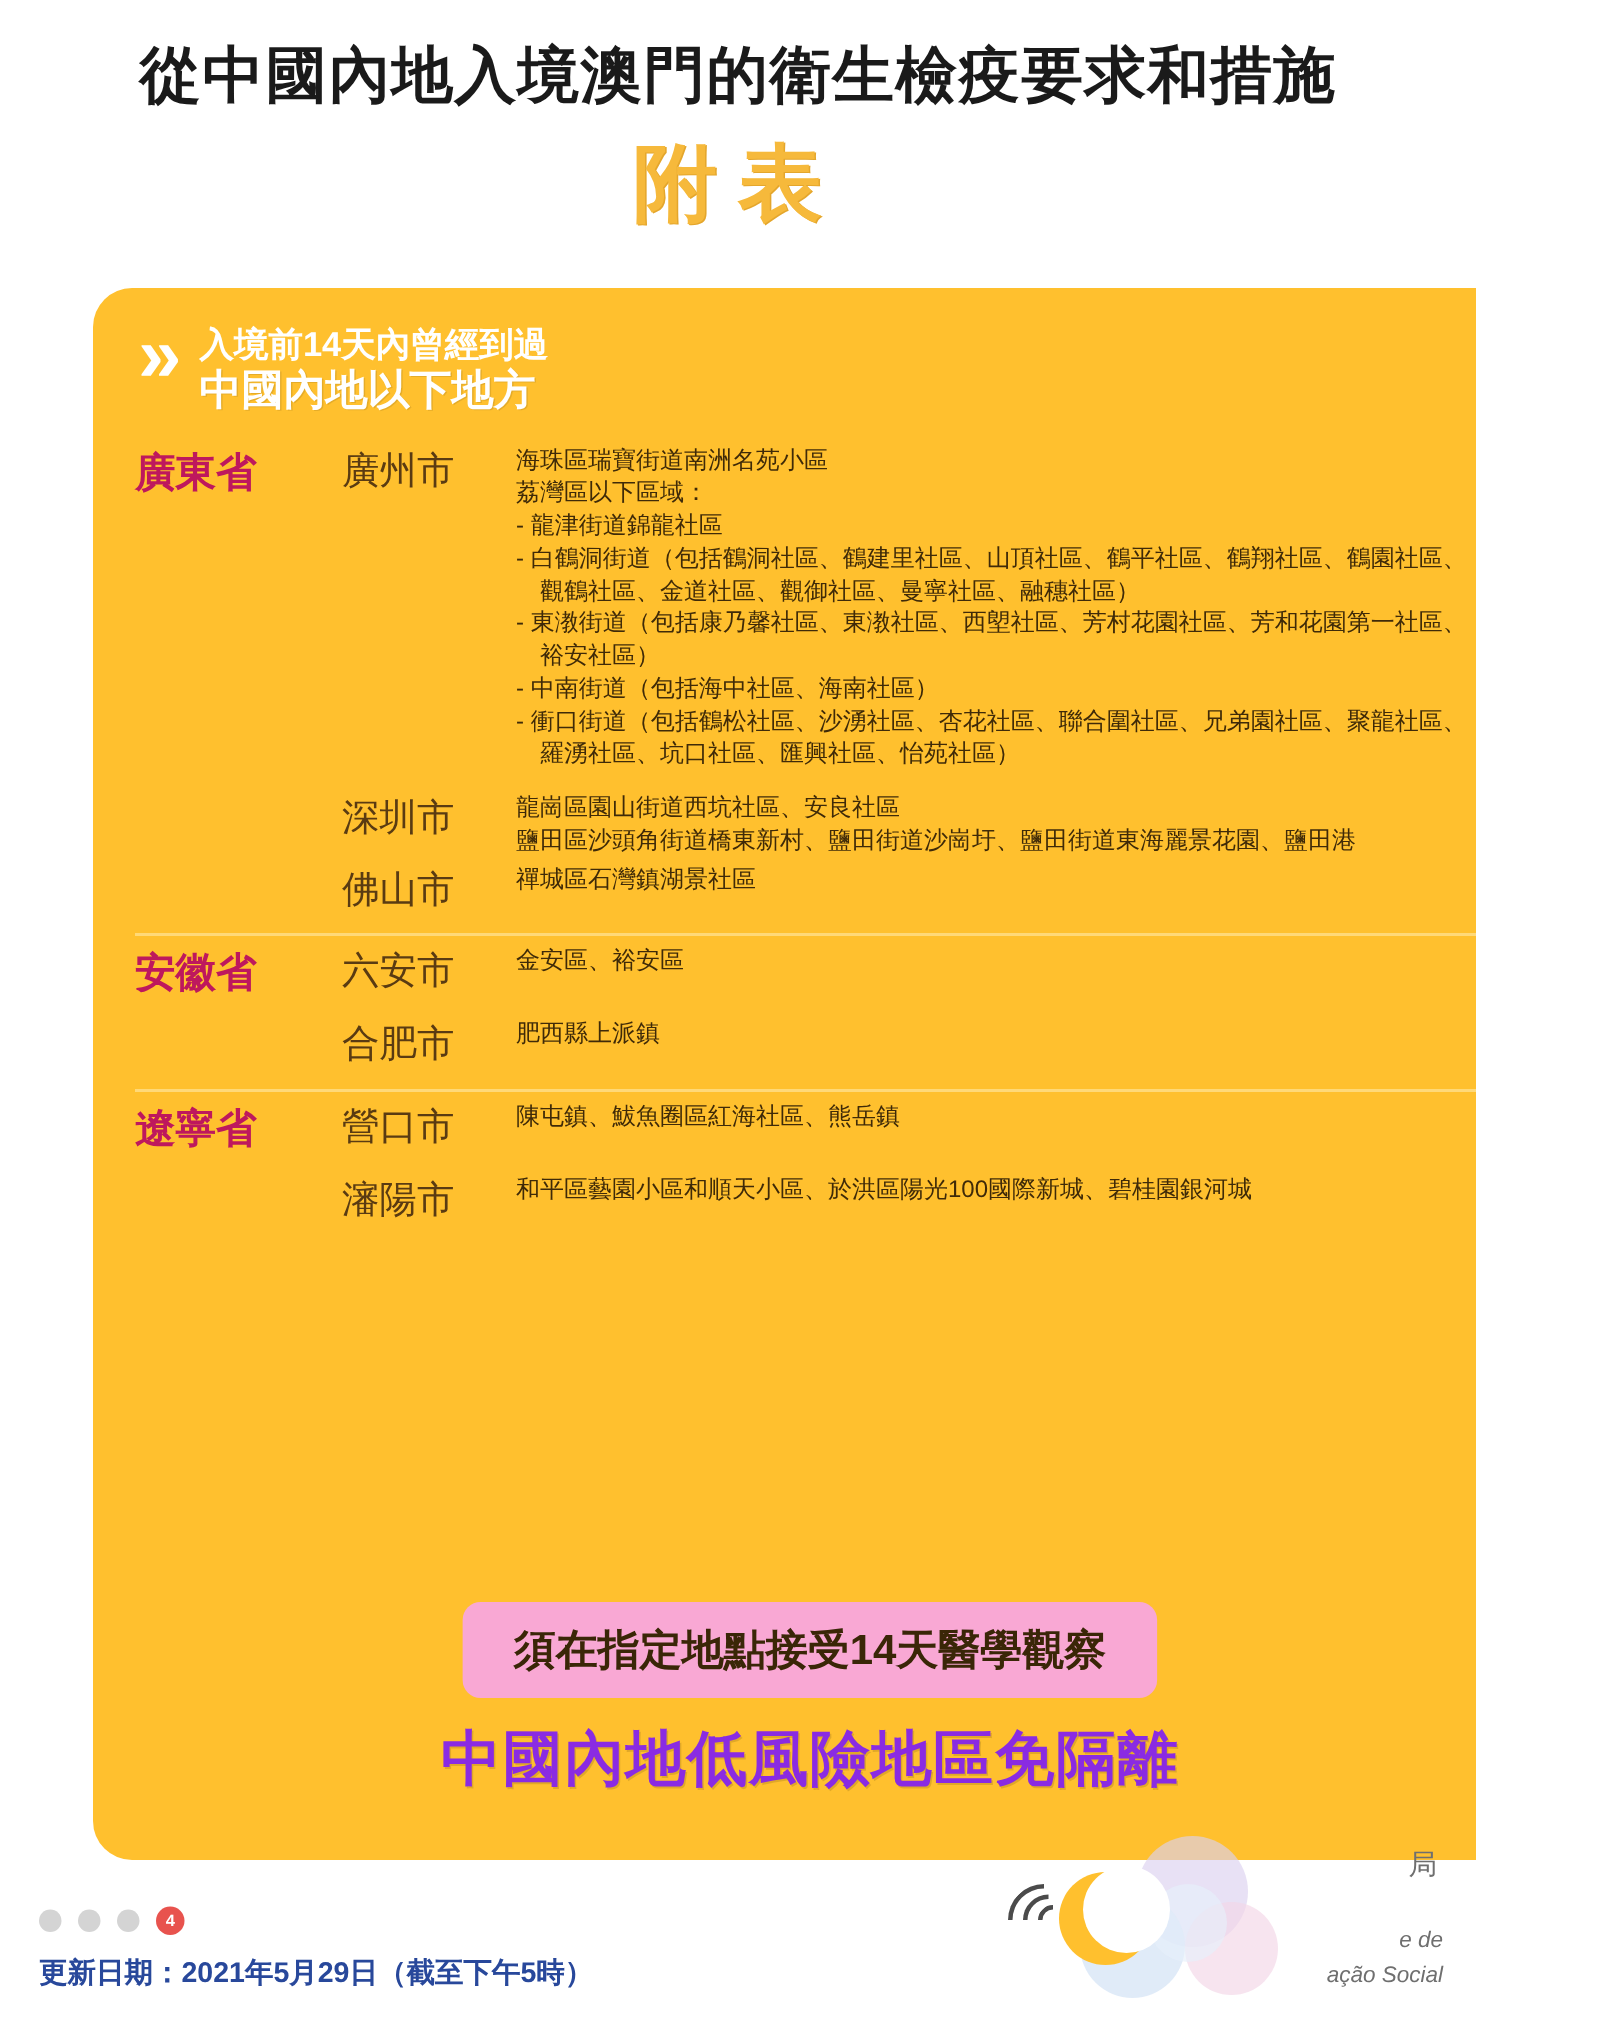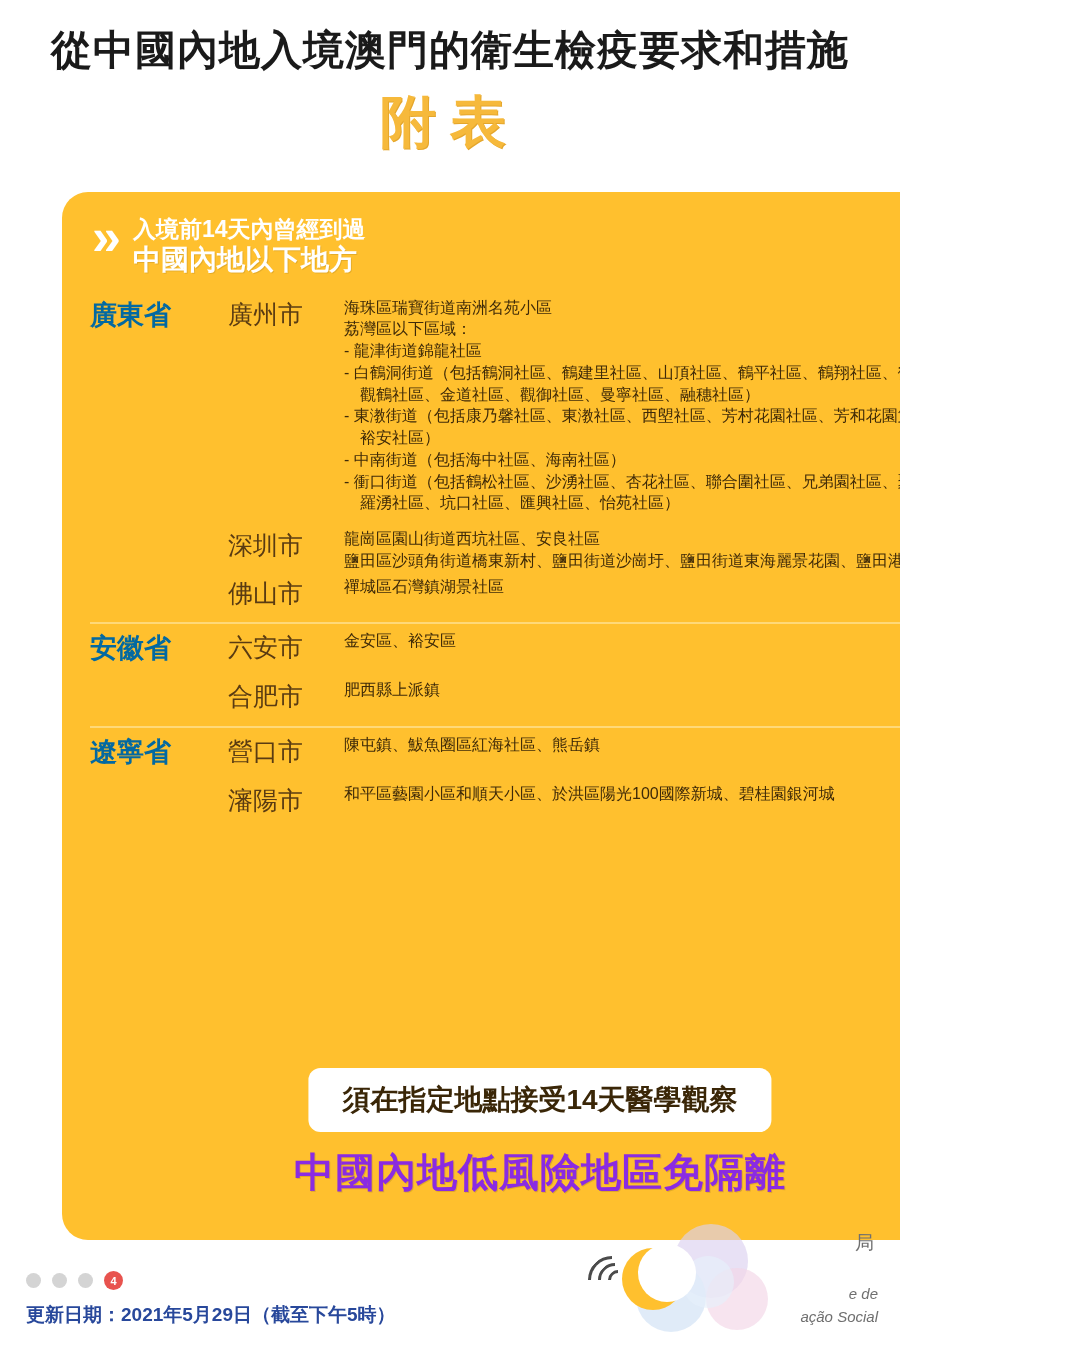--- a/index.html
+++ b/index.html
@@ -4,21 +4,21 @@
 <style>
   * { box-sizing: border-box; }
   html, body {
     margin: 0; padding: 0;
     width: 1080px; height: 1350px;
     background: #ffffff;
     font-family: "Liberation Sans", sans-serif;
   }
   #page {
     position: relative;
-    width: 900px; height: 1350px;
+    width: 984px; height: 1350px;
     background: #ffffff;
     overflow: hidden;
   }
   
   .header {
     padding-top: 26px;
     text-align: center;
   }
   .title-main {
     font-size: 41px;
@@ -84,21 +84,21 @@
   .prov-block {
     display: flex;
     padding: 6px 0 8px 0;
   }
   .prov-block + .prov-block { border-top: 2px solid #ffd978; }
   .prov-name {
     width: 138px;
     flex: 0 0 138px;
     font-size: 27px;
     font-weight: bold;
-    color: #0369a1;
+    color: #be185d;
     padding-top: 2px;
     line-height: 1.25;
   }
   .cities { flex: 1; }
   .city-row {
     display: flex;
     margin-bottom: 4px;
   }
   .city-name {
     width: 116px;
@@ -121,21 +121,21 @@
     text-indent: -16px;
   }
   .gap { height: 10px; }
 
   
   .notice {
     position: absolute;
     left: 50%;
     transform: translateX(-50%);
     bottom: 108px;
-    background: #ffffff;
+    background: #f9a8d4;
     border-radius: 12px;
     padding: 13px 34px;
     font-size: 28px;
     font-weight: bold;
     color: #3a2607;
     white-space: nowrap;
   }
   .bottom-highlight {
     position: absolute;
     left: 0; right: 0;

